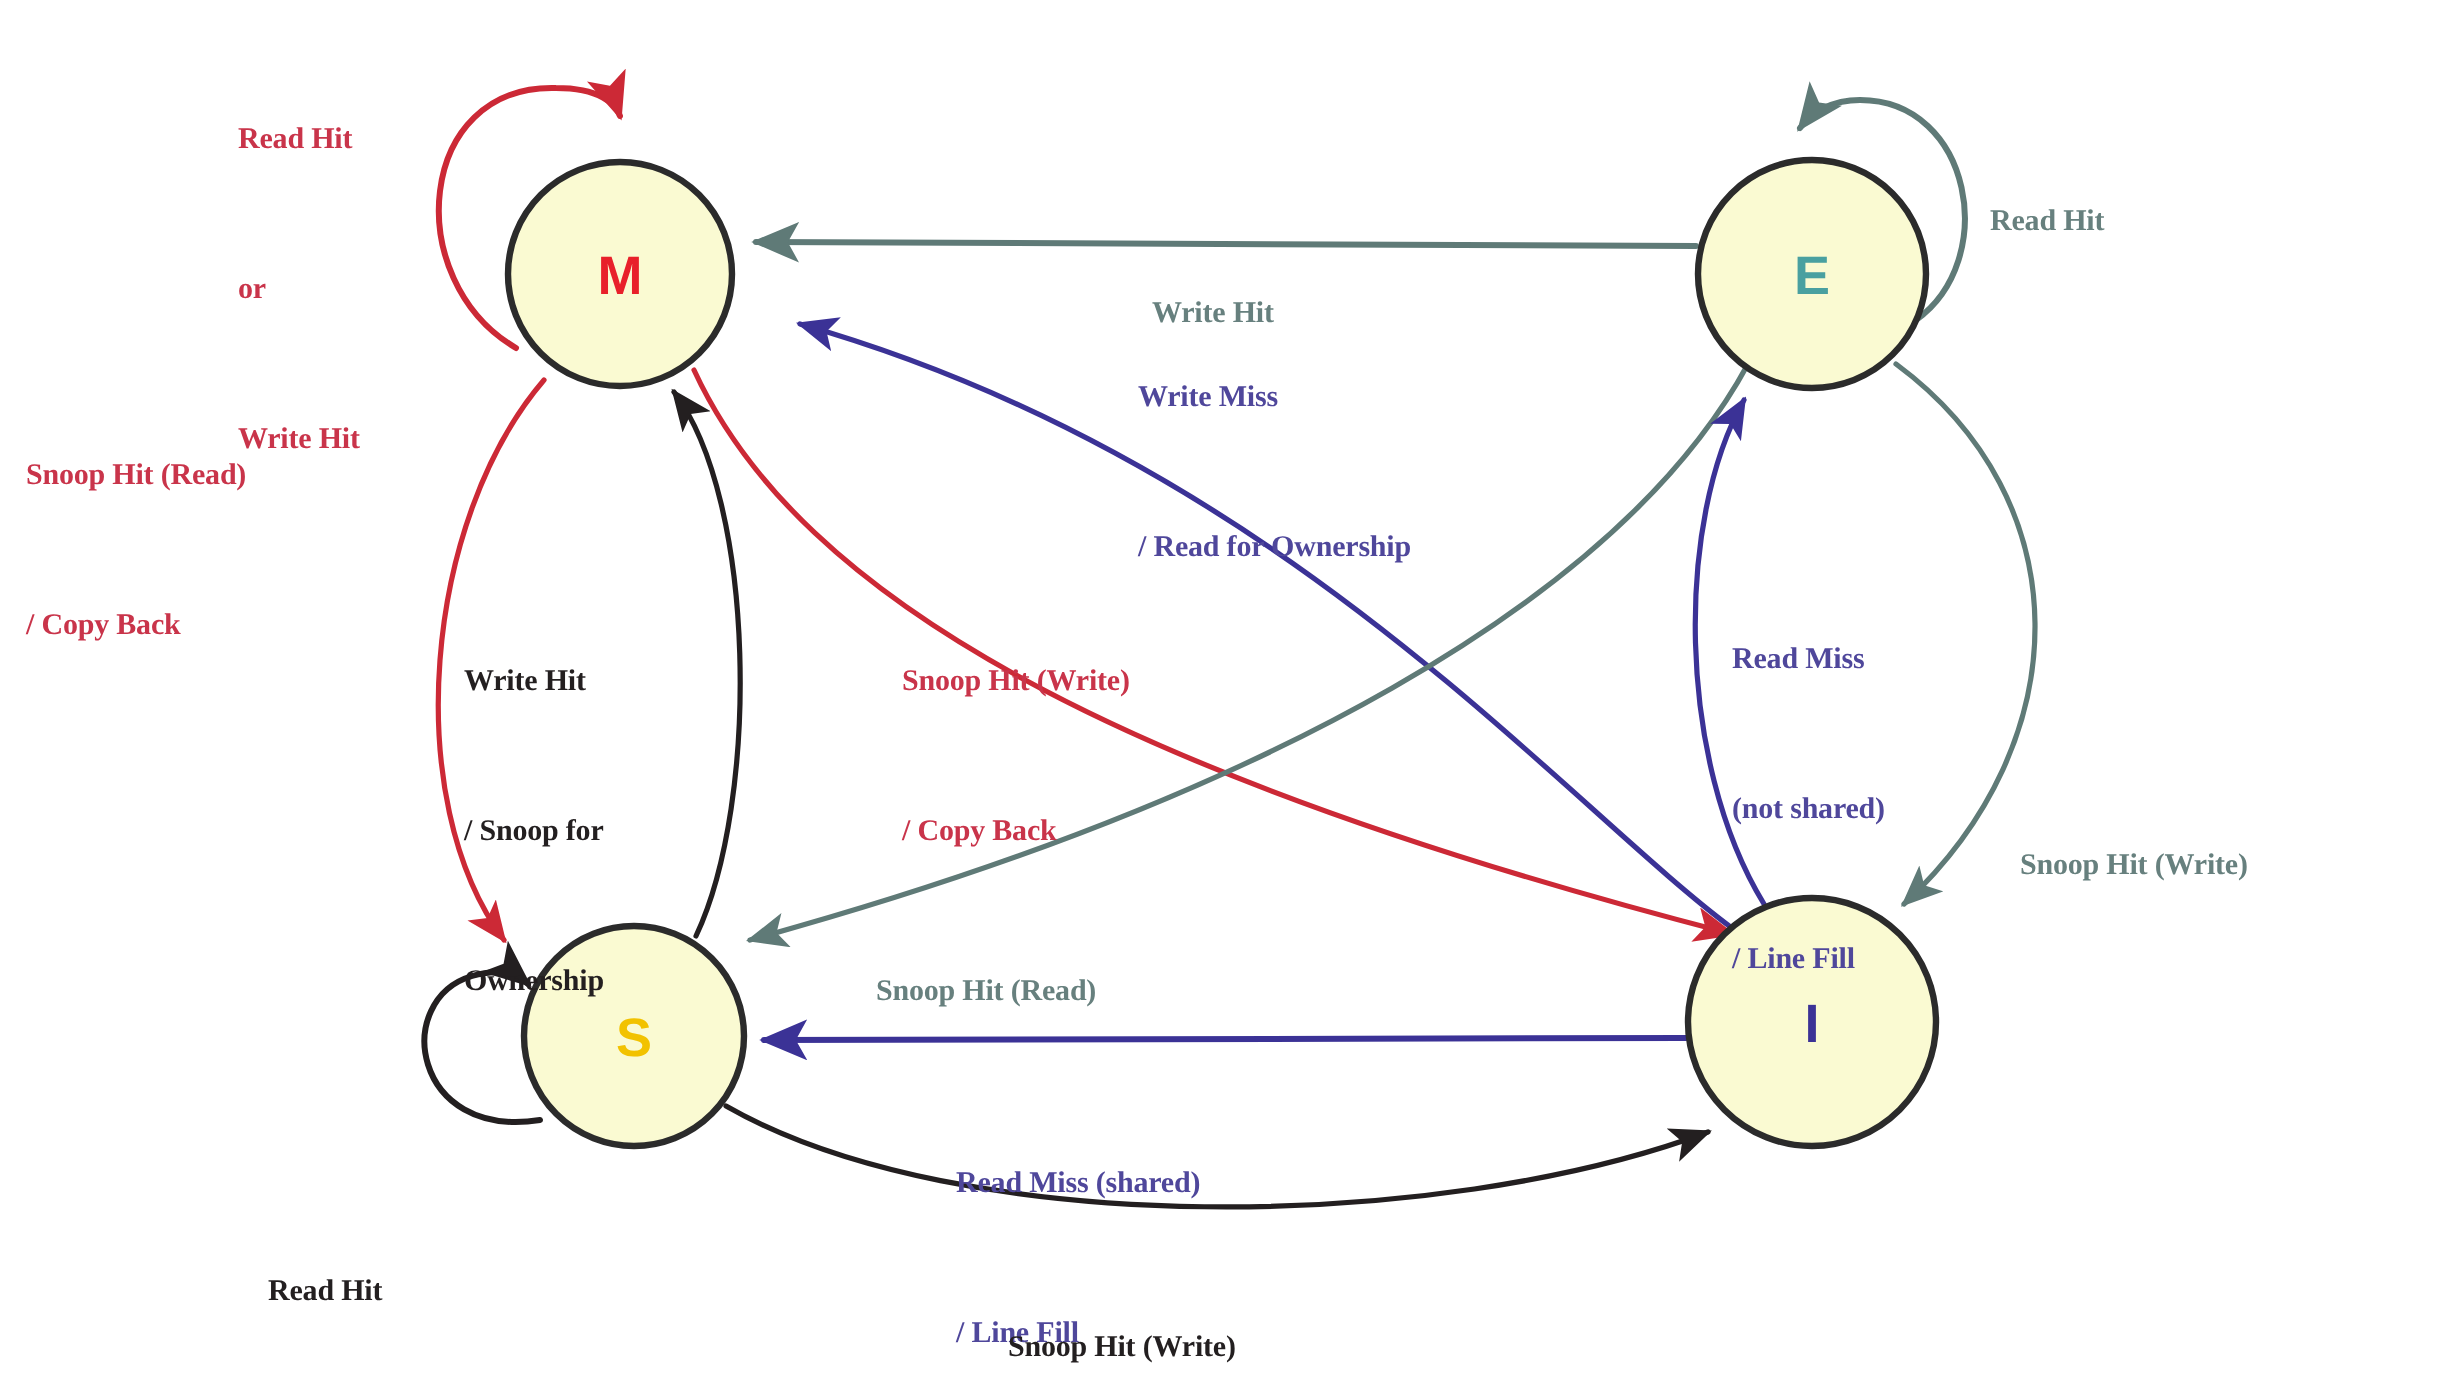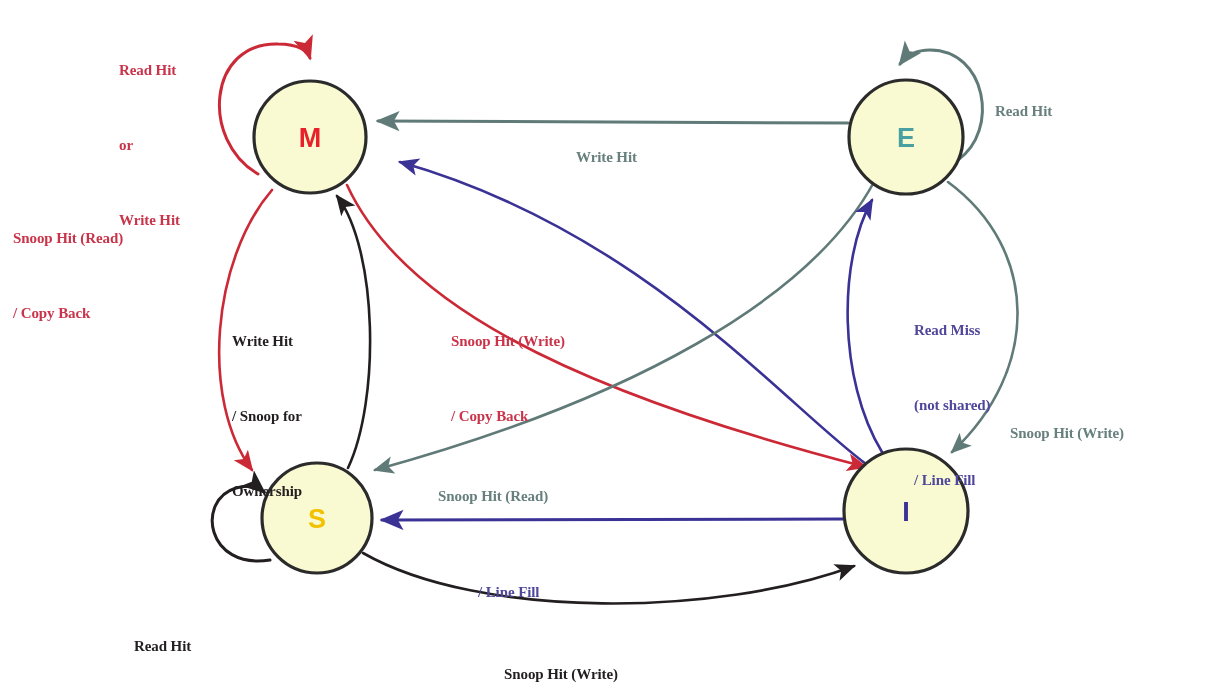--- a/index.html
+++ b/index.html
@@ -135,47 +135,52 @@
 
   <div class="edge-label" style="left:13px; top:176px; color:#c9344a;">
     <div>Snoop Hit (Read)</div>
     <div>/ Copy Back</div>
   </div>
 
   <div class="edge-label" style="left:576px; top:95px; color:#67807e;">
     <div>Write Hit</div>
   </div>
 
+  <div class="edge-label" style="left:569px; top:137px; color:#4f479b;">
+    <div>Write Miss</div>
+    <div>/ Read for Ownership</div>
+  </div>
 
   <div class="edge-label" style="left:232px; top:279px; color:#231f20;">
     <div>Write Hit</div>
     <div>/ Snoop for</div>
     <div>Ownership</div>
   </div>
 
   <div class="edge-label" style="left:451px; top:279px; color:#c9344a;">
     <div>Snoop Hit (Write)</div>
     <div>/ Copy Back</div>
   </div>
 
-  <div class="edge-label" style="left:866px; top:268px; color:#4f479b;margin-left:48px;">
+  <div class="edge-label" style="left:866px; top:268px; color:#4f479b;">
     <div>Read Miss</div>
     <div>(not shared)</div>
     <div>/ Line Fill</div>
   </div>
 
   <div class="edge-label" style="left:1010px; top:371px; color:#67807e;">
     <div>Snoop Hit (Write)</div>
   </div>
 
   <div class="edge-label" style="left:438px; top:434px; color:#67807e;">
     <div>Snoop Hit (Read)</div>
   </div>
 
   <div class="edge-label" style="left:478px; top:530px; color:#4f479b;">
+    <div>Read Miss (shared)</div>
     <div>/ Line Fill</div>
   </div>
 
   <div class="edge-label" style="left:504px; top:612px; color:#231f20;">
     <div>Snoop Hit (Write)</div>
   </div>
 
   <div class="edge-label" style="left:134px; top:584px; color:#231f20;">
     <div>Read Hit</div>
     

